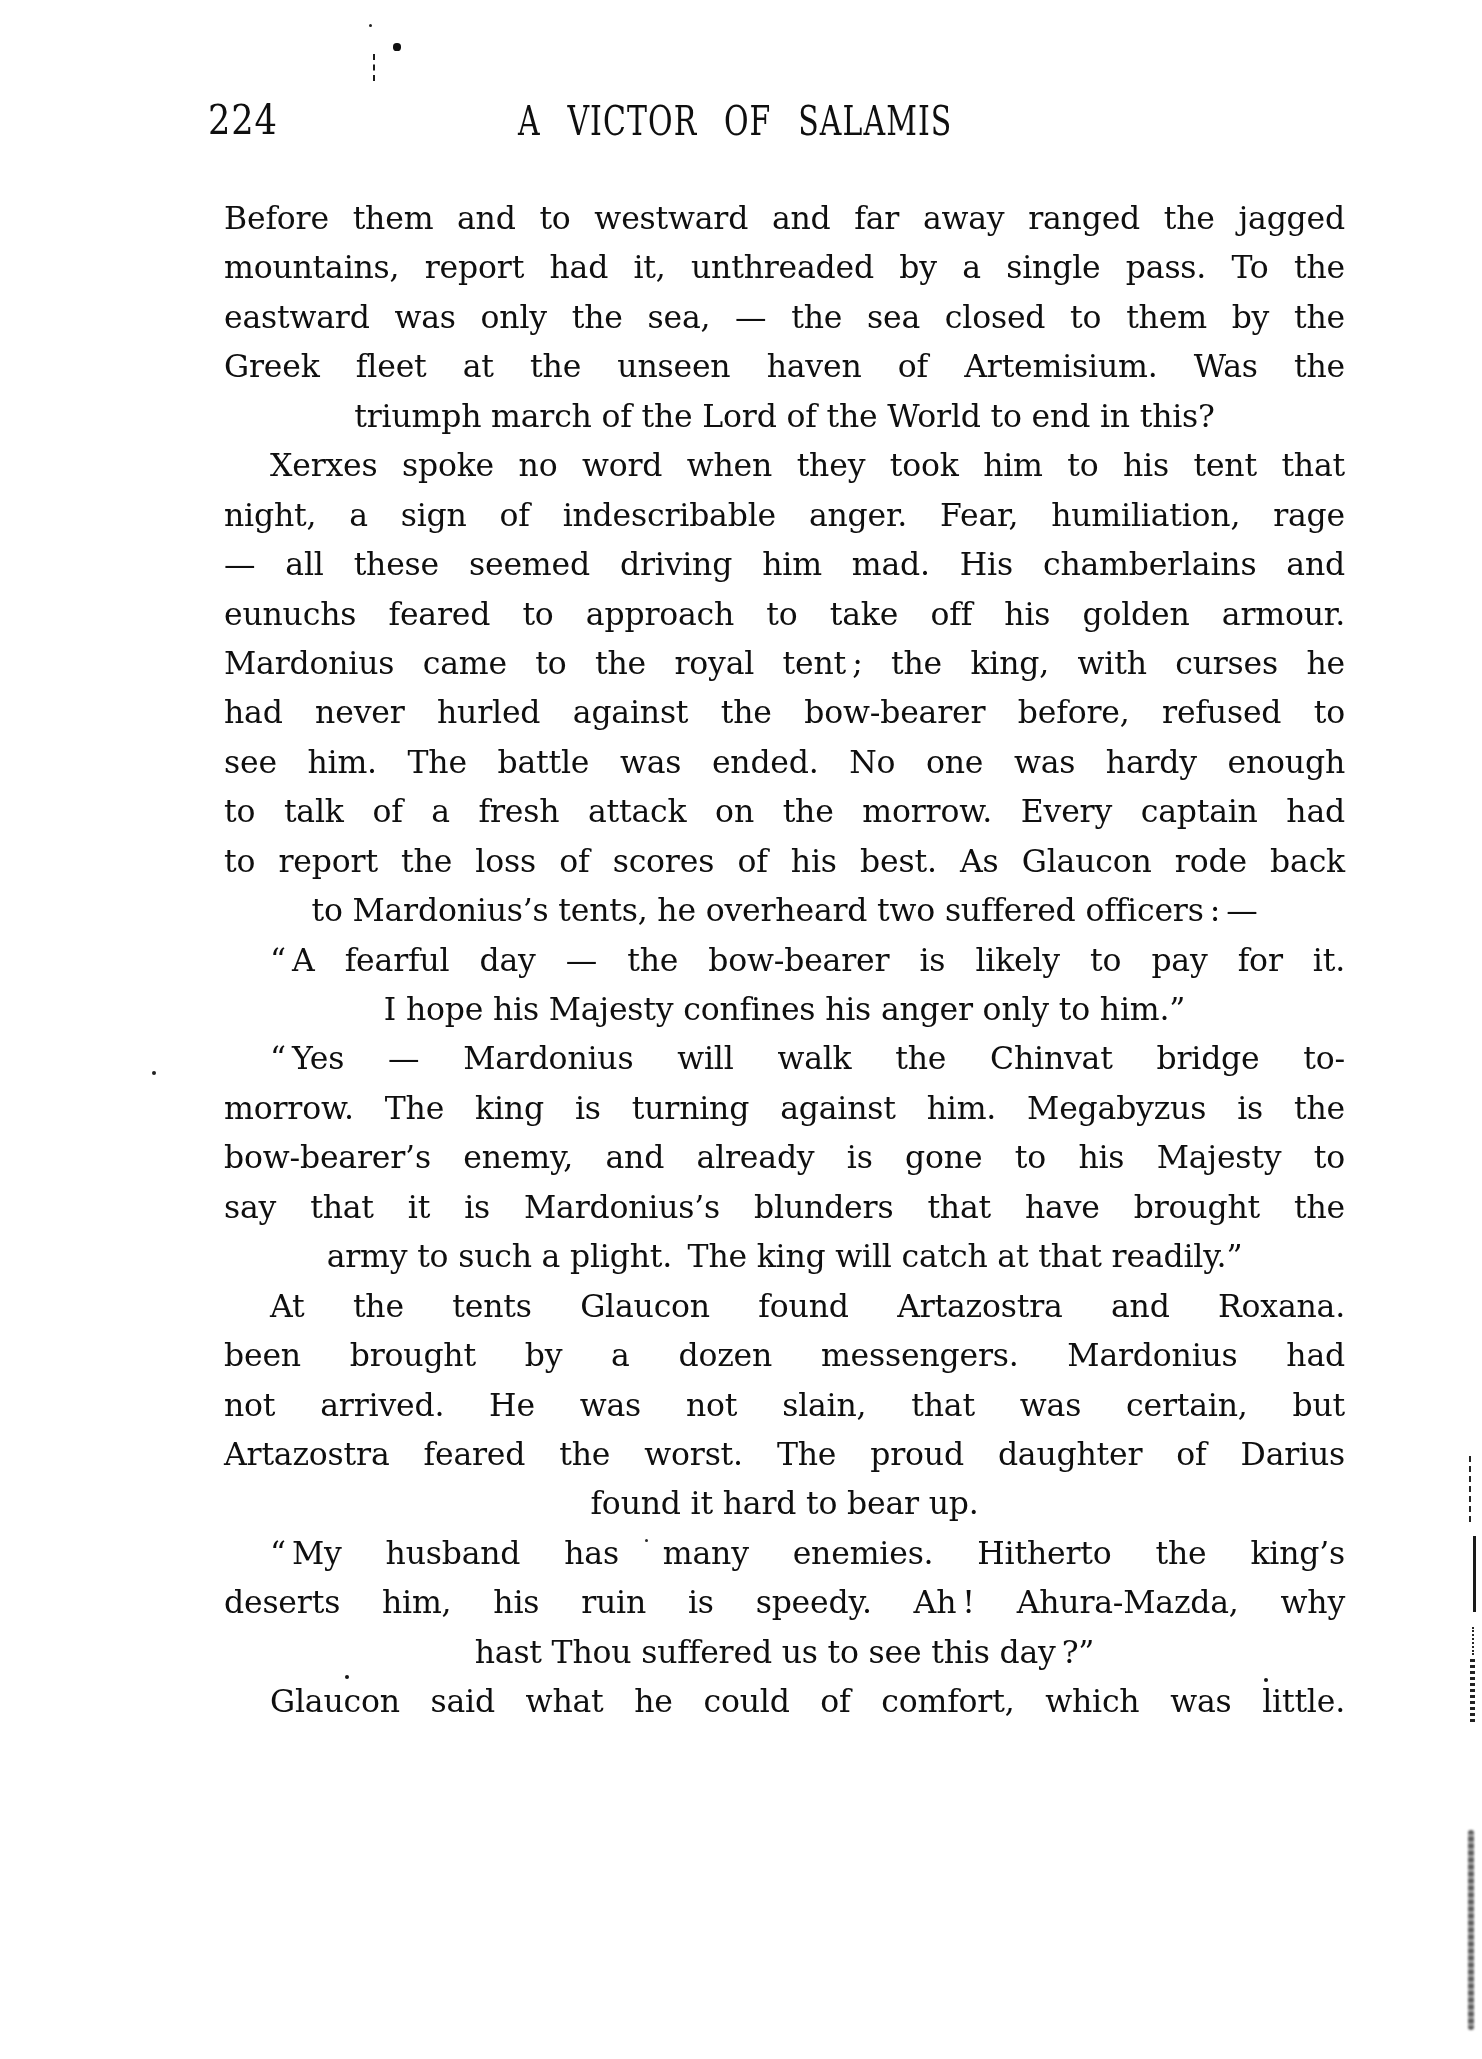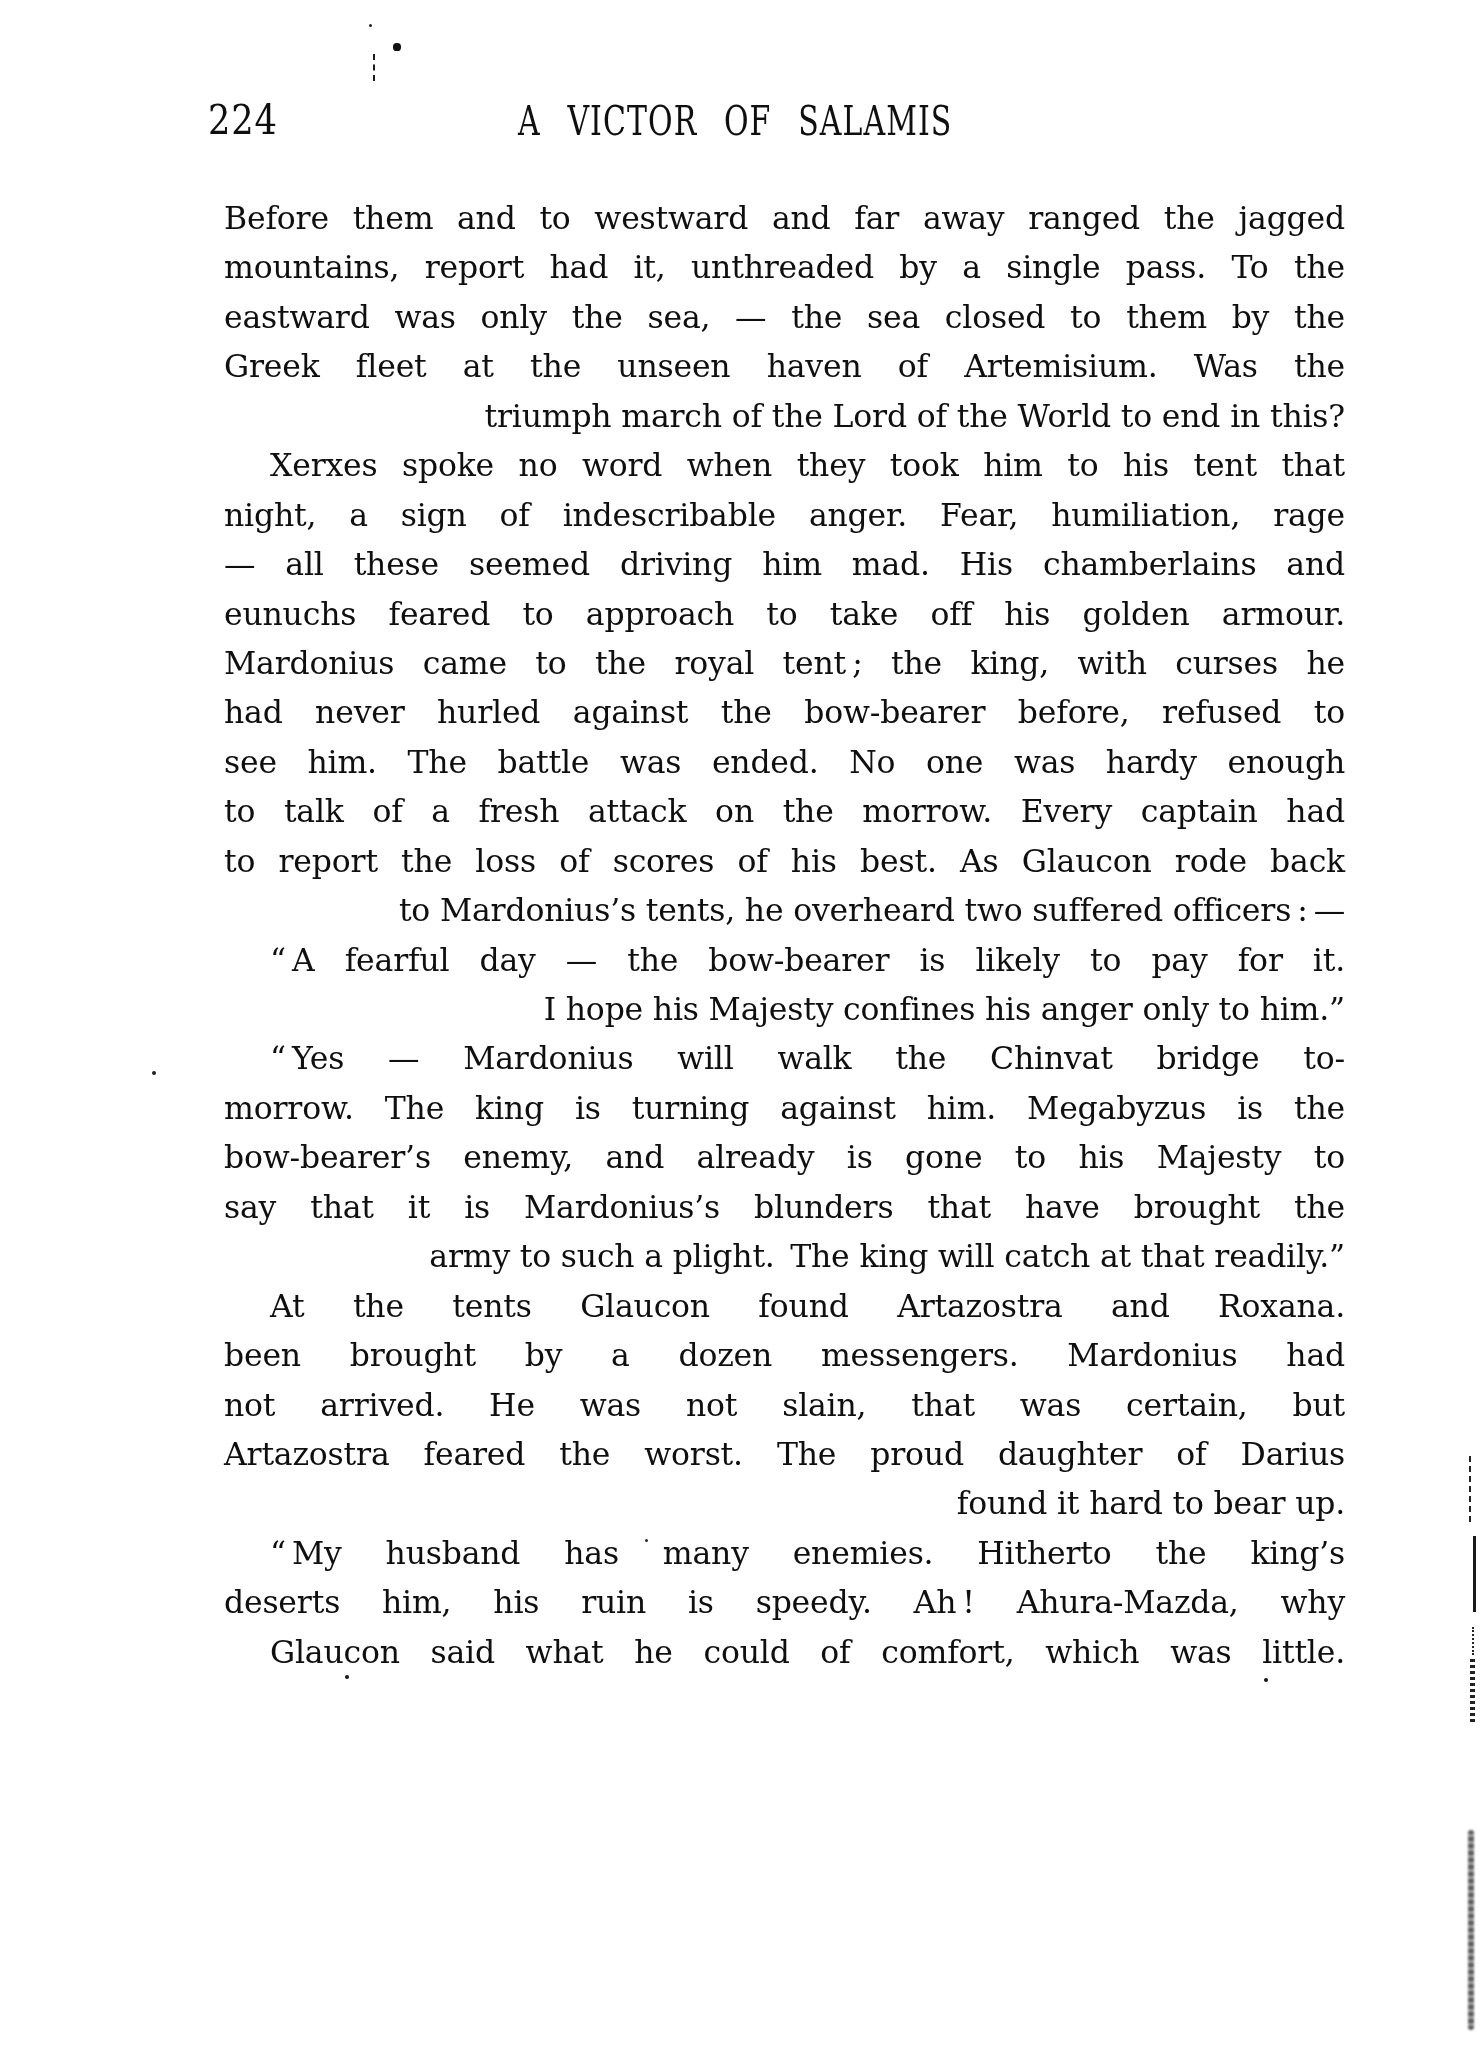--- a/index.html
+++ b/index.html
@@ -49,21 +49,21 @@
     left: 224px;
     top: 194px;
     width: 1121px;
   }
   .ln {
     height: 49.45px;
     line-height: 49.45px;
     font-size: 31.5px;
     letter-spacing: -0.2px;
     white-space: nowrap;
-    text-align: right;
+    text-align: center;
   }
   .ln.jst {
     text-align: justify;
     text-align-last: justify;
   }
   .ln.ind { text-indent: 46px; }
 
   
   .art { position: absolute; }
   .a-curl   { left: 373px; top: 54px;  height: 27px; width: 0; border-left: 2.5px dashed #1c1c1c; }
@@ -114,20 +114,21 @@
     <div class="ln jst">bow-bearer’s enemy, and already is gone to his Majesty to</div>
     <div class="ln jst">say that it is Mardonius’s blunders that have brought the</div>
     <div class="ln">army to such a plight. The king will catch at that readily.”</div>
     <div class="ln jst ind">At the tents Glaucon found Artazostra and Roxana.</div>
     <div class="ln jst">been brought by a dozen messengers. Mardonius had</div>
     <div class="ln jst">not arrived. He was not slain, that was certain, but</div>
     <div class="ln jst">Artazostra feared the worst. The proud daughter of Darius</div>
     <div class="ln">found it hard to bear up.</div>
     <div class="ln jst ind">“ My husband has many enemies. Hitherto the king’s</div>
     <div class="ln jst">deserts him, his ruin is speedy. Ah ! Ahura-Mazda, why</div>
+    <div class="ln">hast Thou suffered us to see this day ?”</div>
     <div class="ln jst ind">Glaucon said what he could of comfort, which was little.</div>
   </div>
 
   <div class="art a-curl"></div>
   <div class="art a-cdot"></div>
   <div class="art a-spk1"></div>
   <div class="art a-spk2"></div>
   <div class="art a-spk3"></div>
   <div class="art a-spk4"></div>
   <div class="art a-spk5"></div>

